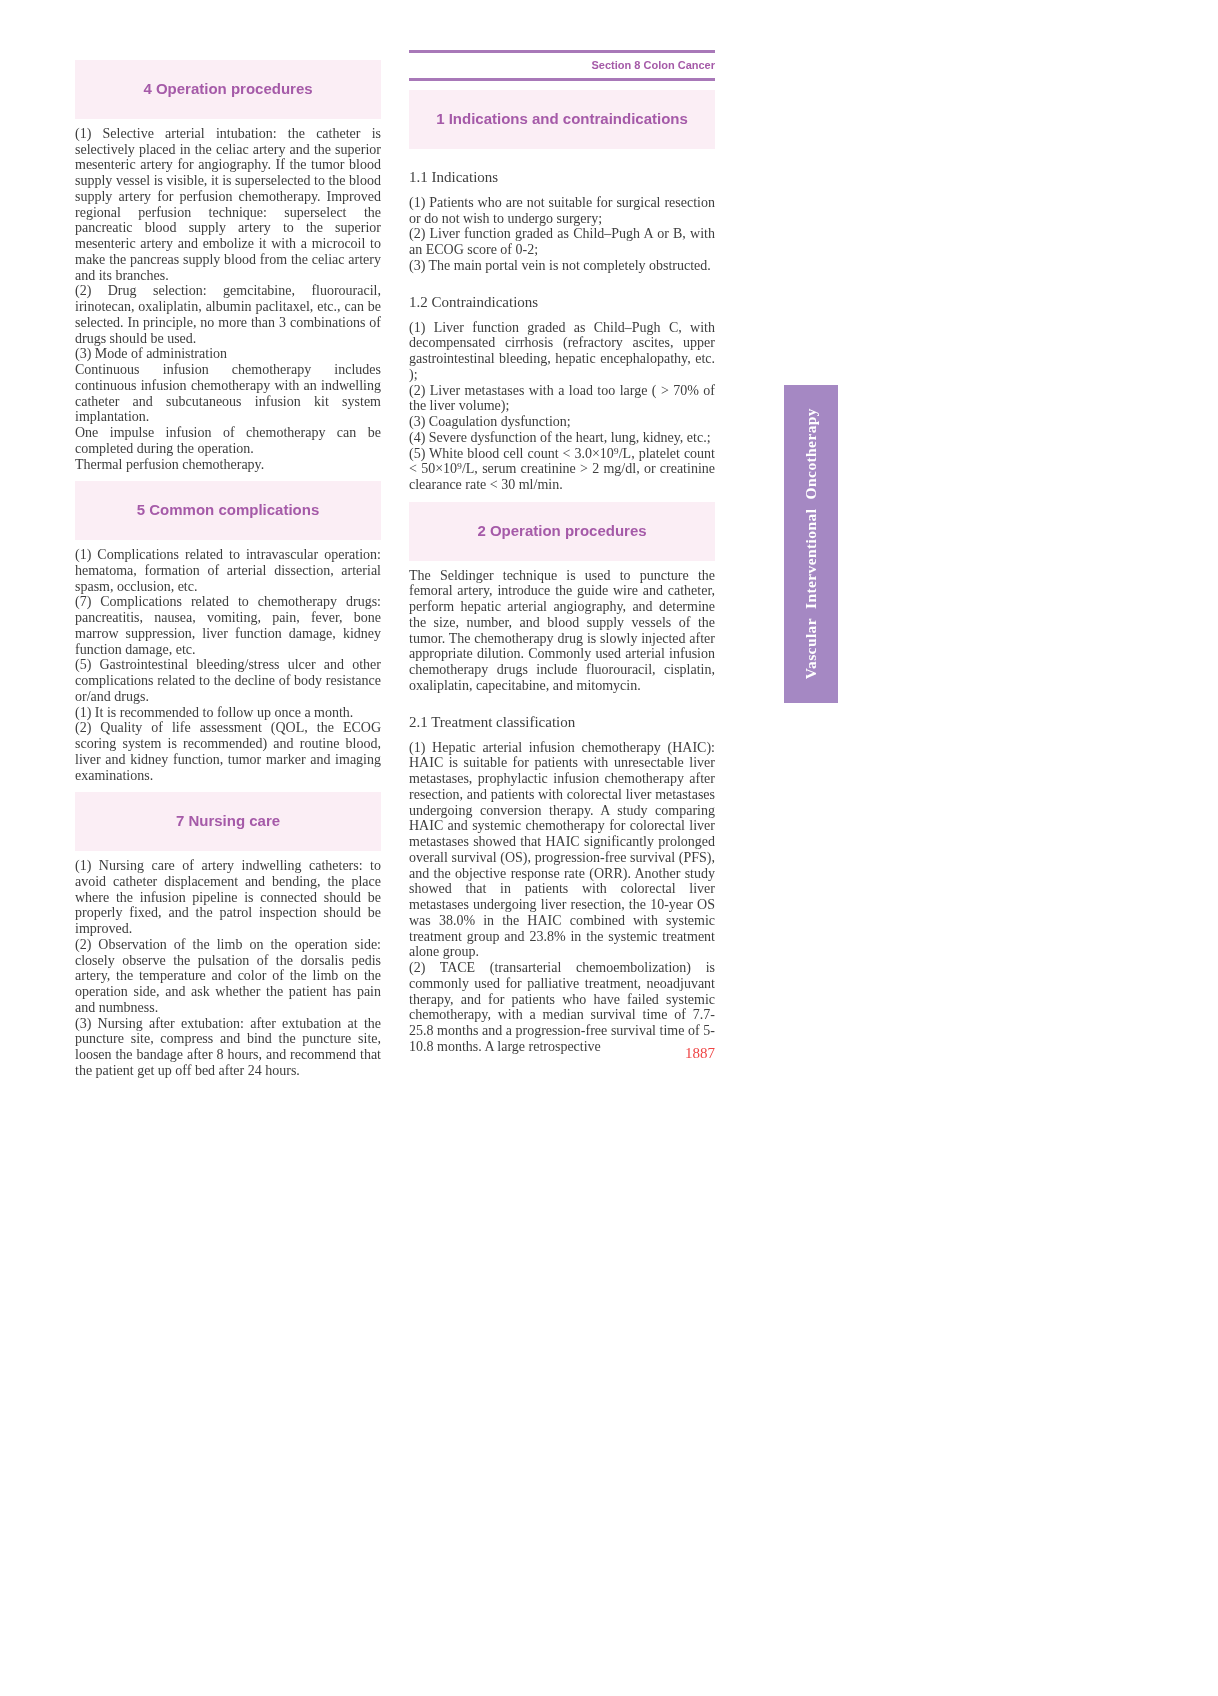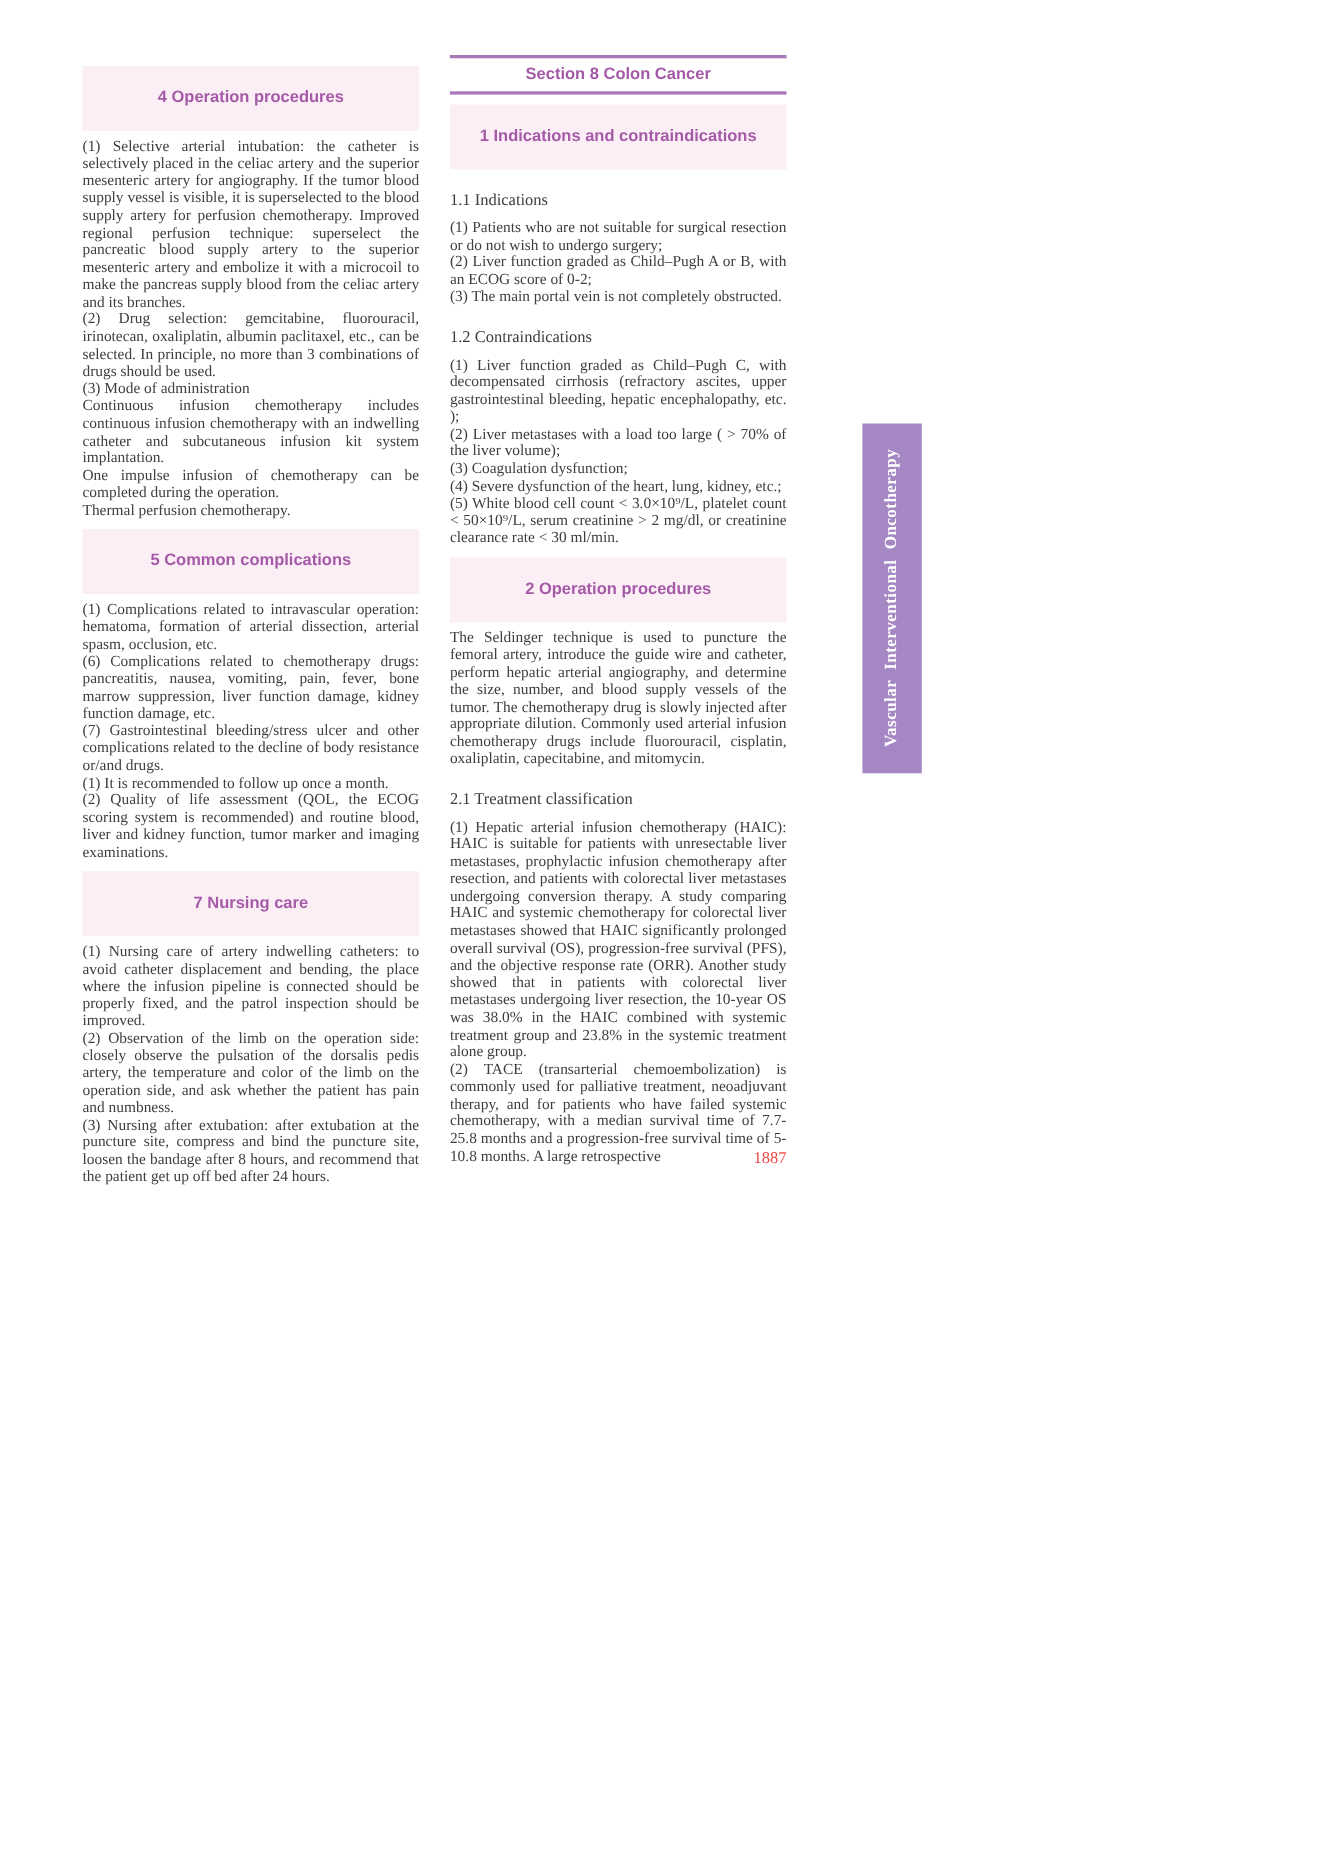--- a/index.html
+++ b/index.html
@@ -24,21 +24,21 @@
   .paras p {
     font-size:14px; line-height:1.125;
     text-align:justify;
   }
   .subhead { font-size:15px; margin:20px 0 9px; }
 
   .rule { height:3px; background:#a878b8; }
   .sec-title {
     color:#a55aa8;
     font-family:"Liberation Sans","DejaVu Sans",sans-serif;
-    font-weight:bold; font-size:15px; text-align:center;
+    font-weight:bold; font-size:11px; text-align:right;
     padding:6px 0 7px;
   }
   .title-block { margin-bottom:9px; }
 
   .side-tab {
     position:absolute; left:784px; top:385px; width:54px; height:318px;
     background:#a588c3; color:#ffffff;
     display:flex; align-items:center; justify-content:center;
   }
   .side-tab span {
@@ -63,22 +63,22 @@
       <p>(2) Drug selection: gemcitabine, fluorouracil, irinotecan, oxaliplatin, albumin paclitaxel, etc., can be selected. In principle, no more than 3 combinations of drugs should be used.</p>
       <p>(3) Mode of administration</p>
       <p>Continuous infusion chemotherapy includes continuous infusion chemotherapy with an indwelling catheter and subcutaneous infusion kit system implantation.</p>
       <p>One impulse infusion of chemotherapy can be completed during the operation.</p>
       <p>Thermal perfusion chemotherapy.</p>
     </div>
 
   <div class="band">5 Common complications</div>
   <div class="paras">
       <p>(1) Complications related to intravascular operation: hematoma, formation of arterial dissection, arterial spasm, occlusion, etc.</p>
-      <p>(6) Complications related to chemotherapy drugs: pancreatitis, nausea, vomiting, pain, fever, bone marrow suppression, liver function damage, kidney function damage, etc.</p>
-      <p>(7) Gastrointestinal bleeding/stress ulcer and other complications related to the decline of body resistance or/and drugs.</p>
+      <p>(7) Complications related to chemotherapy drugs: pancreatitis, nausea, vomiting, pain, fever, bone marrow suppression, liver function damage, kidney function damage, etc.</p>
+      <p>(5) Gastrointestinal bleeding/stress ulcer and other complications related to the decline of body resistance or/and drugs.</p>
     </div>
 
   <div class="paras">
       <p>(1) It is recommended to follow up once a month.</p>
       <p>(2) Quality of life assessment (QOL, the ECOG scoring system is recommended) and routine blood, liver and kidney function, tumor marker and imaging examinations.</p>
     </div>
 
   <div class="band">7 Nursing care</div>
   <div class="paras">
       <p>(1) Nursing care of artery indwelling catheters: to avoid catheter displacement and bending, the place where the infusion pipeline is connected should be properly fixed, and the patrol inspection should be improved.</p>

